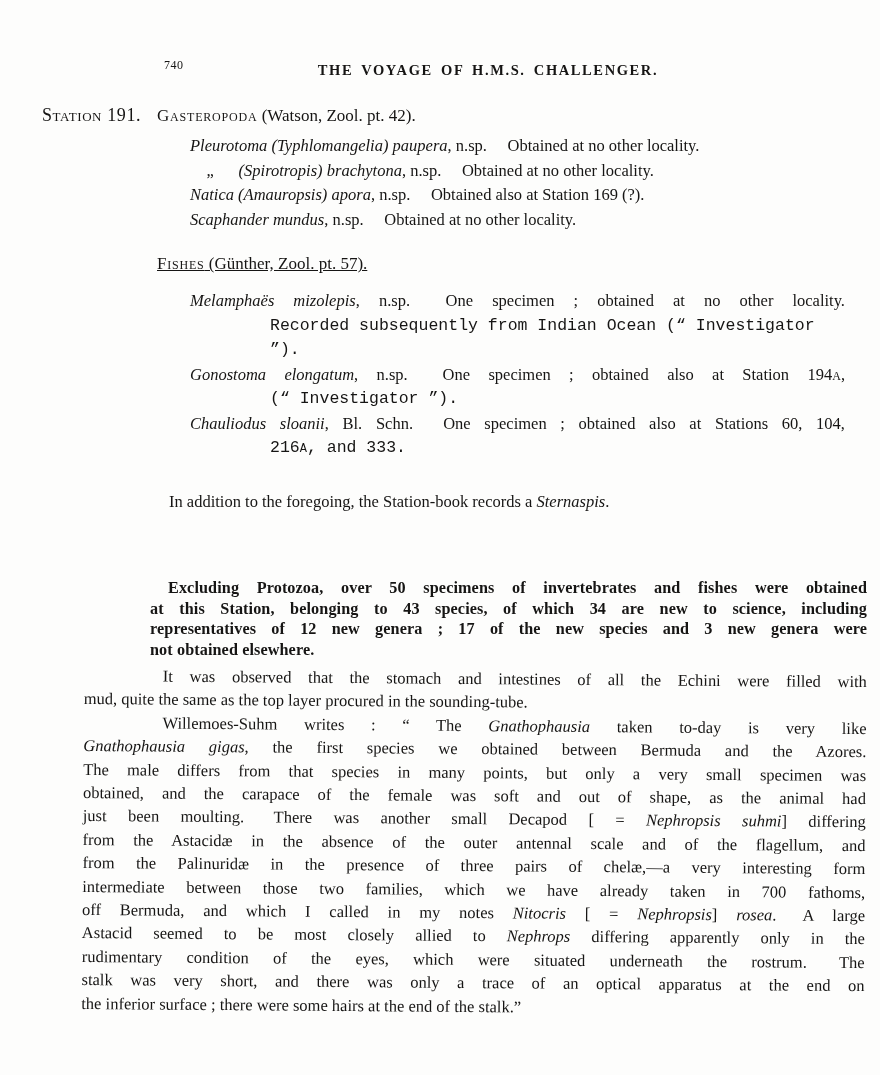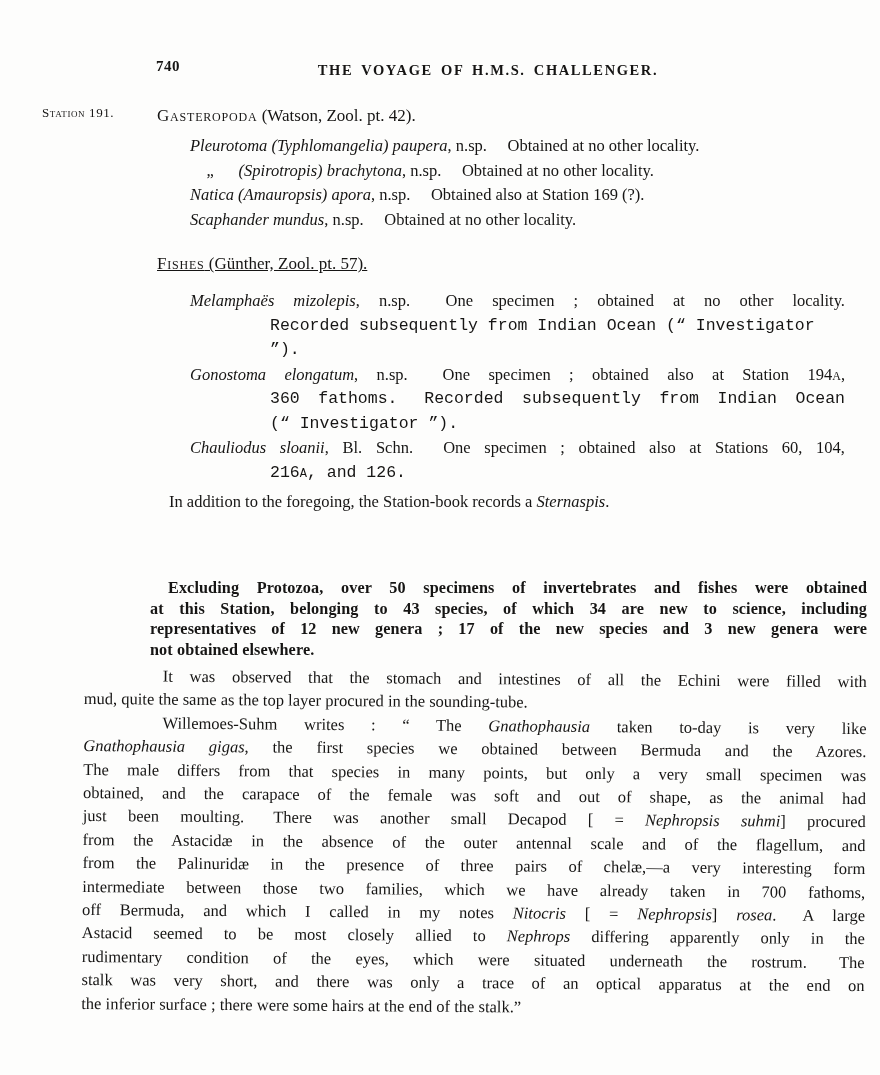--- a/index.html
+++ b/index.html
@@ -7,31 +7,31 @@
     position:relative;
     width:880px;height:1075px;
     background:#fdfdfc;
     margin:0 auto;
     font-family:"Liberation Serif", serif;
     color:#161514;
     overflow:hidden;
   }
   
   .pagenum{
-    position:absolute;left:156px;top:58px;
-    font-size:15px;font-weight:bold;letter-spacing:.5px;
+    position:absolute;left:164px;top:58px;
+    font-size:12px;font-weight:normal;letter-spacing:.5px;
   }
   .runtitle-wrap{position:absolute;left:106px;right:10px;top:61px;text-align:center;}
   .runtitle{
     font-size:14.5px;font-weight:bold;letter-spacing:1.6px;word-spacing:3px;
   }
   
   .margin-note{
     position:absolute;left:42px;top:105px;
-    font-size:13px;font-variant:small-caps;letter-spacing:.6px;
+    font-size:18px;font-variant:small-caps;letter-spacing:.6px;
   }
   
   .heading{position:absolute;left:157px;font-size:17px;}
   .heading .hsc{font-variant:small-caps;letter-spacing:.8px;}
   .heading-gasteropoda{top:100px;margin-top:6px;}
   .heading-fishes{top:254px;text-decoration:underline;}
   
   .entries{position:absolute;left:190px;width:655px;font-size:16.5px;line-height:24.5px;}
   .entries-gasteropoda{top:134px;}
   .entries-fishes{top:289px;}
@@ -79,43 +79,42 @@
       <div class="line"><span class="it">Scaphander mundus</span><span>, n.sp.  Obtained at no other locality.</span></div>
     </div>
 
   <div class="heading heading-fishes">
     <span class="hsc">Fishes</span><span> (Günther, Zool. pt. 57).</span>
   </div>
   <div class="entries entries-fishes">
       <div class="line just"><span class="it">Melamphaës mizolepis</span><span>, n.sp.  One specimen ; obtained at no other locality.</span></div>
       <div class="line ind"><span>Recorded subsequently from Indian Ocean (“ Investigator ”).</span></div>
       <div class="line just"><span class="it">Gonostoma elongatum</span><span>, n.sp.  One specimen ; obtained also at Station 194</span><span class="sc">a</span><span>,</span></div>
-      <div class="line just ind"><span>360 fathoms.  Recorded subsequently from Indian Ocean</span></div>
       <div class="line ind"><span>(“ Investigator ”).</span></div>
       <div class="line just"><span class="it">Chauliodus sloanii</span><span>, Bl. Schn.  One specimen ; obtained also at Stations 60, 104,</span></div>
-      <div class="line ind"><span>216</span><span class="sc">a</span><span>, and 126.</span></div>
+      <div class="line ind"><span>216</span><span class="sc">a</span><span>, and 333.</span></div>
     </div>
 
   <div class="para para-addition"><span>In addition to the foregoing, the Station-book records a </span><span class="it">Sternaspis</span><span>.</span></div>
 
   <div class="para para-summary">
       <div class="line just fi"><span>Excluding Protozoa, over 50 specimens of invertebrates and fishes were obtained</span></div>
       <div class="line just"><span>at this Station, belonging to 43 species, of which 34 are new to science, including</span></div>
       <div class="line just"><span>representatives of 12 new genera ; 17 of the new species and 3 new genera were</span></div>
       <div class="line"><span>not obtained elsewhere.</span></div>
     </div>
 
   <div class="para para-notes">
       <div class="line just fi"><span>It was observed that the stomach and intestines of all the Echini were filled with</span></div>
       <div class="line"><span>mud, quite the same as the top layer procured in the sounding-tube.</span></div>
       <div class="line just fi"><span>Willemoes-Suhm writes : “ The </span><span class="it">Gnathophausia</span><span> taken to-day is very like</span></div>
       <div class="line just"><span class="it">Gnathophausia gigas</span><span>, the first species we obtained between Bermuda and the Azores.</span></div>
       <div class="line just"><span>The male differs from that species in many points, but only a very small specimen was</span></div>
       <div class="line just"><span>obtained, and the carapace of the female was soft and out of shape, as the animal had</span></div>
-      <div class="line just"><span>just been moulting.  There was another small Decapod [ = </span><span class="it">Nephropsis suhmi</span><span>] procured</span></div>
+      <div class="line just"><span>just been moulting.  There was another small Decapod [ = </span><span class="it">Nephropsis suhmi</span><span>] differing</span></div>
       <div class="line just"><span>from the Astacidæ in the absence of the outer antennal scale and of the flagellum, and</span></div>
       <div class="line just"><span>from the Palinuridæ in the presence of three pairs of chelæ,—a very interesting form</span></div>
       <div class="line just"><span>intermediate between those two families, which we have already taken in 700 fathoms,</span></div>
       <div class="line just"><span>off Bermuda, and which I called in my notes </span><span class="it">Nitocris</span><span> [ = </span><span class="it">Nephropsis</span><span>] </span><span class="it">rosea</span><span>.  A large</span></div>
       <div class="line just"><span>Astacid seemed to be most closely allied to </span><span class="it">Nephrops</span><span> differing apparently only in the</span></div>
       <div class="line just"><span>rudimentary condition of the eyes, which were situated underneath the rostrum.  The</span></div>
       <div class="line just"><span>stalk was very short, and there was only a trace of an optical apparatus at the end on</span></div>
       <div class="line"><span>the inferior surface ; there were some hairs at the end of the stalk.”</span></div>
     </div>
 

